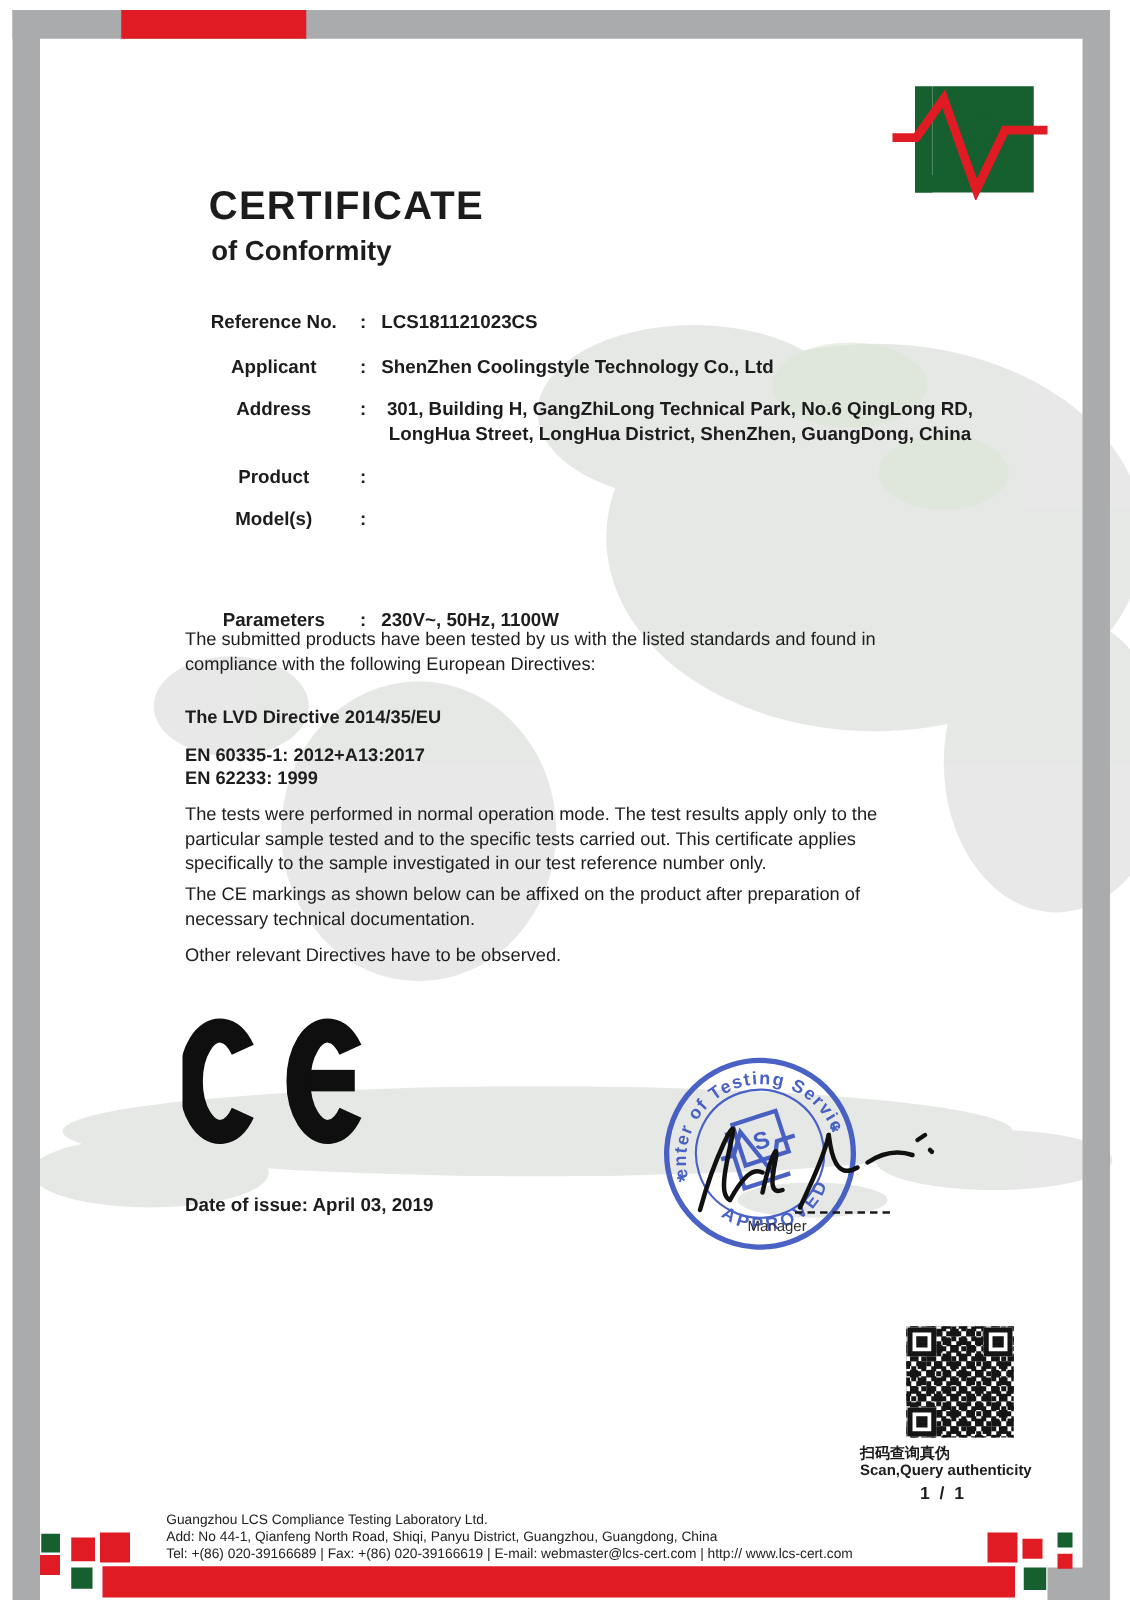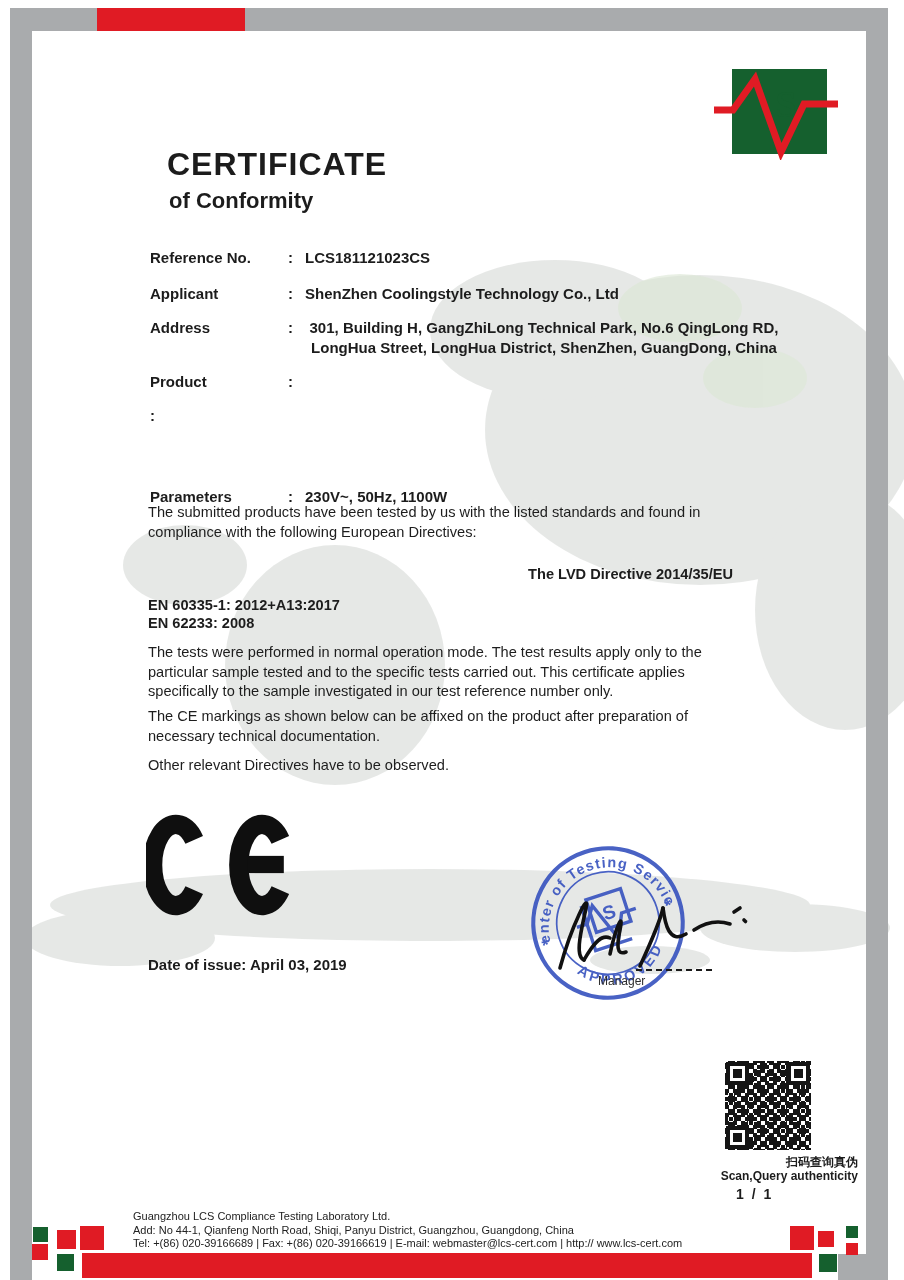--- a/index.html
+++ b/index.html
@@ -12,29 +12,29 @@
   .red{background:#e01b24;}
   .grn{background:#15602e;}
   
   #watermark{position:absolute;left:0;top:0;z-index:0;}
   .content{position:relative;z-index:1;}
   
   .title-main{position:absolute;left:167px;top:146px;font-size:32px;font-weight:bold;letter-spacing:1px;text-align:right;}
   .title-sub{position:absolute;left:169px;top:188px;font-size:22px;font-weight:bold;}
   
   .row{position:absolute;left:150px;display:flex;font-size:15px;font-weight:bold;line-height:20px;}
-  .row .lbl{width:138px;flex:none;}
+  .row .lbl{width:138px;flex:none;text-align:center;}
   .row .col{width:17px;flex:none;}
   .row .val{width:468px;}
   
   .para{position:absolute;left:148px;width:585px;font-size:14.6px;line-height:19.5px;color:#1d1d1d;}
   .bold{font-weight:bold;}
   
   .footer{position:absolute;left:133px;top:1210px;font-size:11px;line-height:13.5px;color:#222;}
-  .qr-caption{position:absolute;left:688px;top:1155px;width:170px;text-align:right;font-size:12px;font-weight:bold;line-height:14px;}
+  .qr-caption{position:absolute;left:688px;top:1155px;width:170px;text-align:left;font-size:12px;font-weight:bold;line-height:14px;}
   .qr-caption .en{font-size:12px;}
   .page-num{position:absolute;left:736px;top:1186px;font-size:14px;font-weight:bold;letter-spacing:2px;}
   
   .qr{position:absolute;left:722px;top:1058px;width:92px;height:95px;background:#fff;}
   .qr-pattern{position:absolute;left:3px;top:3px;right:3px;bottom:3px;
     background:
       repeating-conic-gradient(#151515 0% 25%, transparent 0% 50%) 0 0/8px 8px,
       repeating-conic-gradient(#151515 0% 25%, transparent 0% 50%) 3px 2px/13px 13px;}
   .qr-f{position:absolute;width:15px;height:15px;border:4px solid #151515;background:#fff;}
   .qr-f i{position:absolute;left:3px;top:3px;width:9px;height:9px;background:#151515;display:block;}
@@ -114,32 +114,33 @@
     <div class="row" style="top:318px;">
       <span class="lbl">Address</span>
       <span class="col">:</span>
       <span class="val" style="width:478px;text-align:center;">301, Building H, GangZhiLong Technical Park, No.6 QingLong RD, LongHua Street, LongHua District, ShenZhen, GuangDong, China</span>
     </div>
     <div class="row" style="top:372px;">
       <span class="lbl">Product</span>
       <span class="col">:</span>
     </div>
     <div class="row" style="top:406px;">
+      <span class="lbl">Model(s)</span>
       <span class="col">:</span>
     </div>
     <div class="row" style="top:487px;">
       <span class="lbl">Parameters</span>
       <span class="col">:</span>
       <span class="val">230V~, 50Hz, 1100W</span>
     </div>
 
     <div class="para" style="top:503px;">The submitted products have been tested by us with the listed standards and found in compliance with the following European Directives:</div>
-    <div class="para bold" style="top:565px;text-align:right;">The LVD Directive 2014/35/EU</div>
+    <div class="para bold" style="top:565px;">The LVD Directive 2014/35/EU</div>
     <div class="para bold" style="top:596px;">EN 60335-1: 2012+A13:2017</div>
-    <div class="para bold" style="top:614px;">EN 62233: 2008</div>
+    <div class="para bold" style="top:614px;">EN 62233: 1999</div>
     <div class="para" style="top:643px;">The tests were performed in normal operation mode. The test results apply only to the particular sample tested and to the specific tests carried out. This certificate applies specifically to the sample investigated in our test reference number only.</div>
     <div class="para" style="top:707px;">The CE markings as shown below can be affixed on the product after preparation of necessary technical documentation.</div>
     <div class="para" style="top:756px;">Other relevant Directives have to be observed.</div>
 
     <svg class="abs" style="left:146px;top:813px;" width="152" height="104" viewBox="0 0 150 102">
       <g fill="none" stroke="#0f0f0f" stroke-width="19">
         <path d="M 47.6 26.2 A 23 40 0 1 0 47.6 75.8"></path>
         <path d="M 132.6 26.2 A 23 40 0 1 0 132.6 75.8"></path>
       </g>
       <rect x="100" y="42" width="36" height="17" fill="#0f0f0f"></rect>

